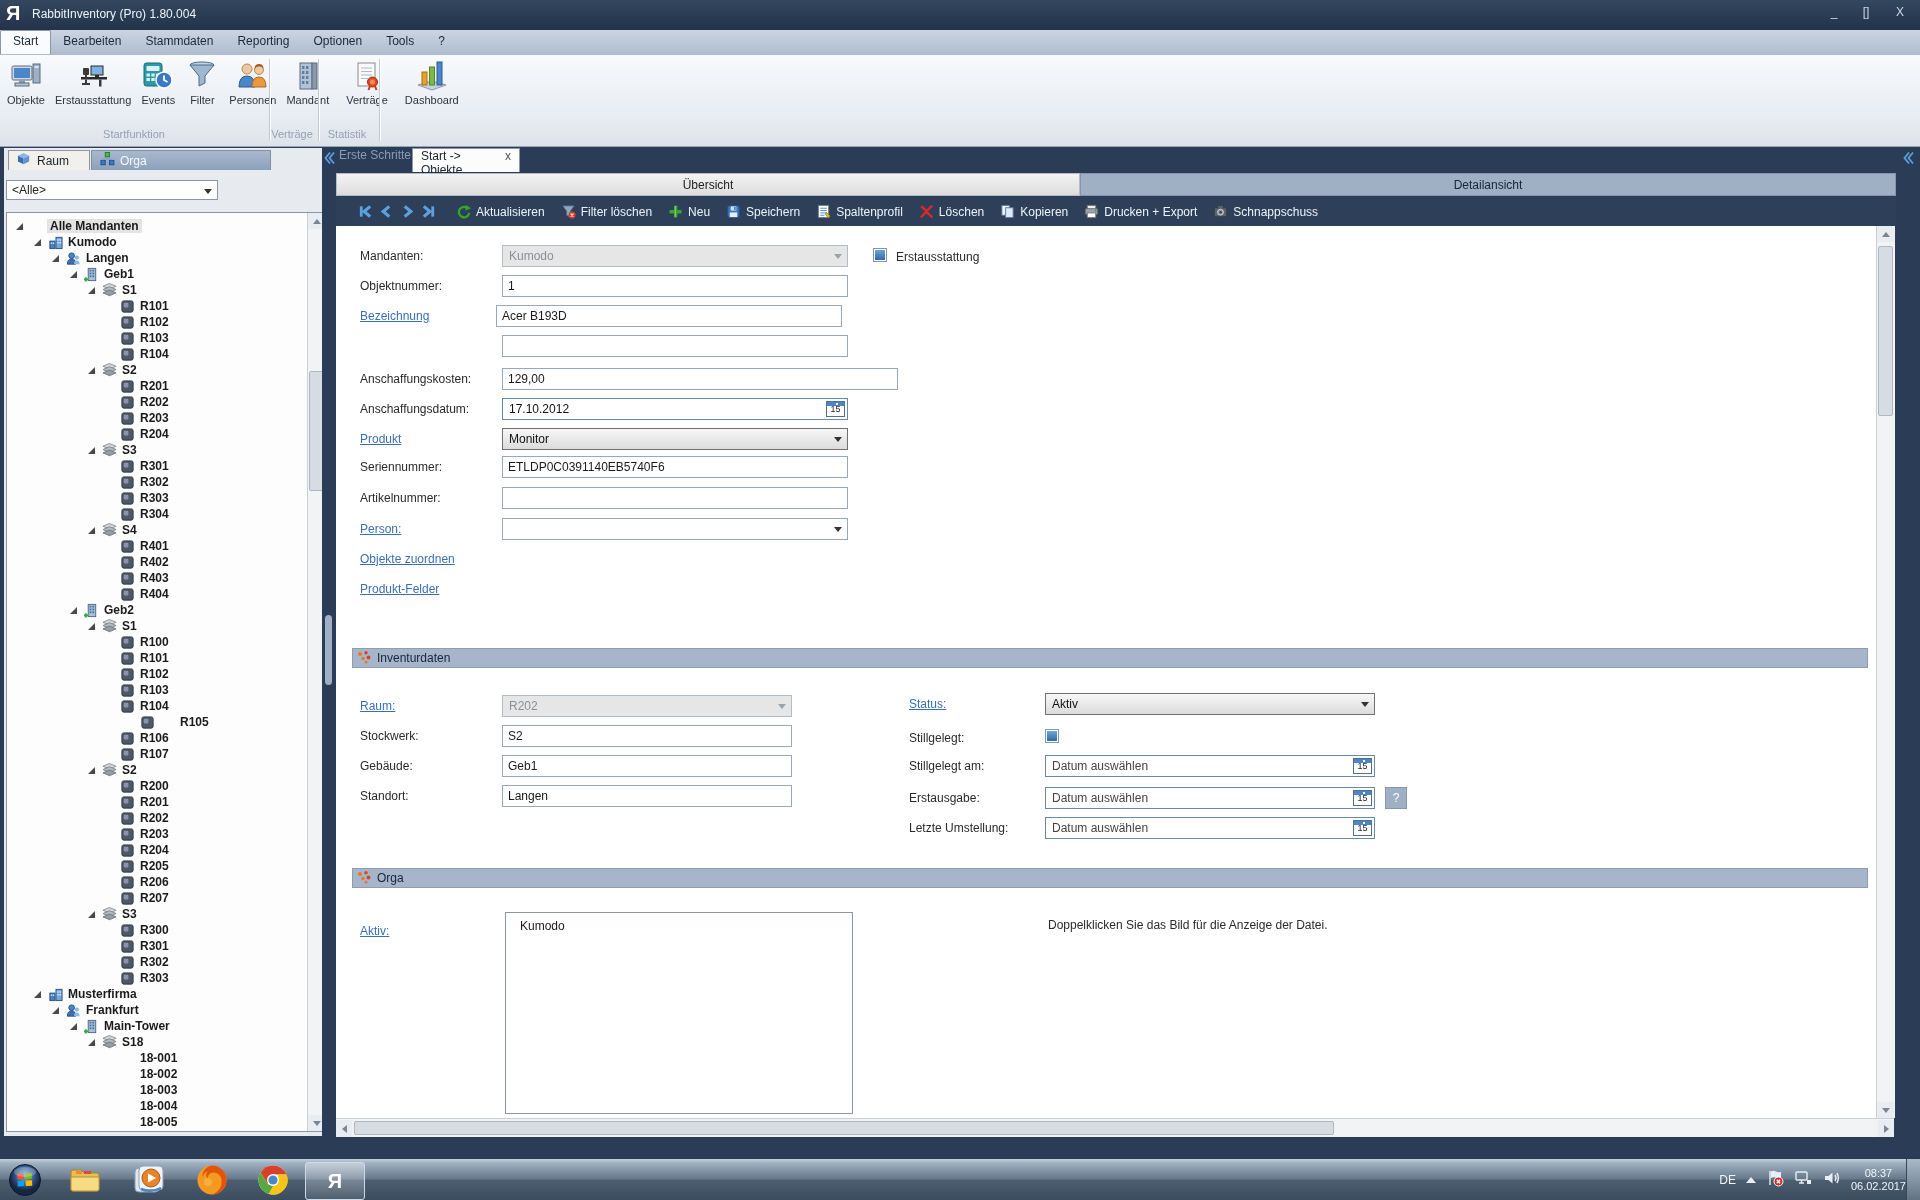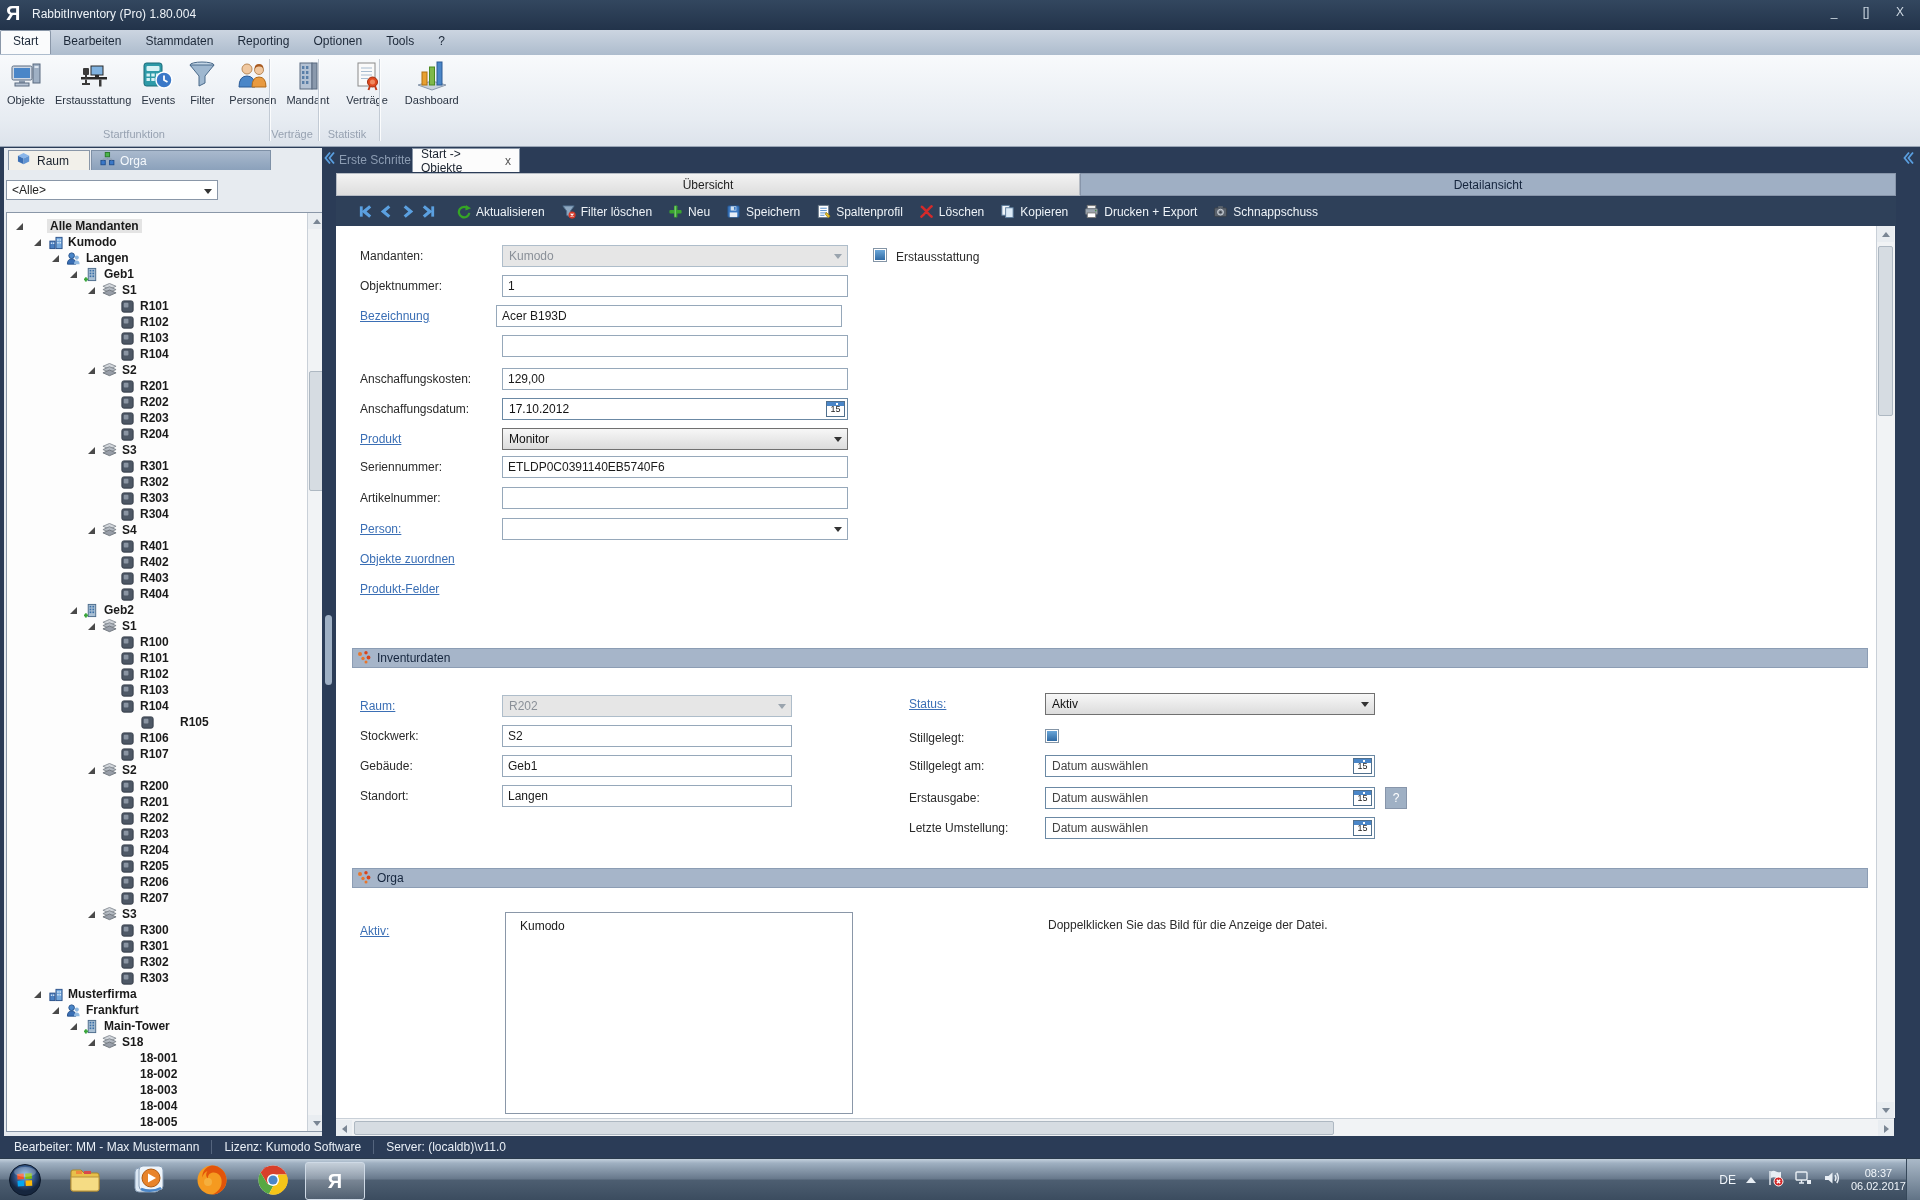--- a/index.html
+++ b/index.html
@@ -45,21 +45,21 @@
   .tri-up{width:0;height:0;border-left:4px solid transparent;border-right:4px solid transparent;border-bottom:5px solid #7a8694;}
   .tri-dn{width:0;height:0;border-left:4px solid transparent;border-right:4px solid transparent;border-top:5px solid #7a8694;}
   .tri-lf{width:0;height:0;border-top:4px solid transparent;border-bottom:4px solid transparent;border-right:5px solid #7a8694;}
   .tri-rt{width:0;height:0;border-top:4px solid transparent;border-bottom:4px solid transparent;border-left:5px solid #7a8694;}
   .sb-thumb{position:absolute;background:#d6dce2;border:1px solid #aeb8c2;border-radius:2px;box-sizing:border-box;}
   
   #splitter{left:322px;top:148px;width:14px;height:988px;background:#2b3c57;}
   #splitter-grip{left:3px;top:467px;width:7px;height:70px;background:#9fb0c4;border-radius:4px;}
   
   #detail{left:336px;top:148px;width:1560px;height:988px;background:#2b3c57;}
-  .dtab{top:0;height:24px;font-size:12px;display:flex;align-items:center;}
+  .dtab{top:0;height:24px;font-size:12px;display:flex;align-items:flex-start;}
   #dtab1{left:0;width:78px;color:#8c9cb2;justify-content:center;}
   #dtab2{left:76px;width:108px;background:#fcfcfc;border:1px solid #8a97a8;border-bottom:none;color:#1a222e;justify-content:space-between;padding:0 8px;box-sizing:border-box;}
   #viewbars{left:0;top:25px;width:1560px;height:23px;}
   #bar-uebersicht{left:0;top:0;width:744px;height:23px;background:linear-gradient(#f3f3f3,#dddddd);border:1px solid #b6bcc4;box-sizing:border-box;color:#222;font-size:12px;display:flex;align-items:center;justify-content:center;}
   #bar-detail{left:744px;top:0;width:816px;height:23px;background:#9fafc4;border:1px solid #8795aa;box-sizing:border-box;color:#15253d;font-size:12px;display:flex;align-items:center;justify-content:center;}
   #dtoolbar{left:0;top:49px;width:1560px;height:29px;background:#2e4059;display:flex;align-items:center;padding-left:22px;box-sizing:border-box;gap:16px;}
   .tb-item{display:flex;align-items:center;gap:5px;color:#eef3f8;font-size:12px;white-space:nowrap;}
   .tb-nav{display:flex;gap:6px;align-items:center;margin-right:4px;}
   #dform{left:0;top:78px;width:1540px;height:892px;background:#ffffff;overflow:hidden;}
   #dvscroll{left:1540px;top:78px;width:18px;height:892px;}
@@ -960,21 +960,21 @@
         <span class="cb" style="left: 537px; top: 22px;">
           <i></i>
         </span>
         <div class="flabel" style="left: 560px; top: 24px;">Erstausstattung</div>
         <div class="flabel" style="left: 24px; top: 53px;">Objektnummer:</div>
         <input class="finput" readonly="" value="1" style="left: 166px; top: 49px; width: 346px;">
         <div class="flink" style="left: 24px; top: 83px;">Bezeichnung</div>
         <input class="finput" readonly="" value="Acer B193D" style="left: 160px; top: 79px; width: 346px;">
         <input class="finput" readonly="" style="left: 166px; top: 109px; width: 346px;">
         <div class="flabel" style="left: 24px; top: 146px;">Anschaffungskosten:</div>
-        <input class="finput" readonly="" value="129,00" style="left: 166px; top: 142px; width: 346px;">
+        <input class="finput" readonly="" value="129,00" style="left: 166px; top: 142px; width: 396px;">
         <div class="flabel" style="left: 24px; top: 176px;">Anschaffungsdatum:</div>
         <div class="fcombo" style="left: 166px; top: 172px; width: 346px; background: rgb(255, 255, 255); border: 1px solid rgb(107, 137, 164); color: rgb(17, 17, 17);">
           <span>17.10.2012</span>
           <span class="cal"><i></i>15</span>
         </div>
         <div class="flink" style="left: 24px; top: 206px;">Produkt</div>
         <div class="fcombo combo-std" style="left: 166px; top: 202px; width: 346px;">
           <span>Monitor</span>
           <span class="combo-arrow"></span>
         </div>
@@ -1066,25 +1066,20 @@
       <div class="sb-btn sb-btn-h" style="right:0;top:1px;">
           <span class="tri-rt"></span>
         </div>
     </div>
   </div>
 
   <div class="abs" id="right-chev" style="left:1901px;top:151px;"><svg width="14" height="14" viewBox="0 0 14 14">
         <path d="M8 1.5 L3.5 7 L8 12.5 M12 1.5 L7.5 7 L12 12.5" stroke="#5a9fe0" stroke-width="1.8" fill="none"></path>
       </svg></div>
 
-  <div id="statusbar" class="abs">
-    <span class="st-item">Bearbeiter: MM - Max Mustermann</span>
-    <span class="st-item">Lizenz: Kumodo Software</span>
-    <span class="st-item">Server: (localdb)\v11.0</span>
-  </div>
 
   <div id="taskbar" class="abs">
     <div class="tk-icon" style="left:8px;" id="tk-start"><svg width="34" height="34" viewBox="0 0 34 34">
           <defs>
             <radialGradient id="orb" cx="50%" cy="35%">
               <stop offset="0%" stop-color="#7fb3e8"></stop>
               <stop offset="70%" stop-color="#2a4a7a"></stop>
               <stop offset="100%" stop-color="#16263e"></stop>
             </radialGradient>
           </defs>

